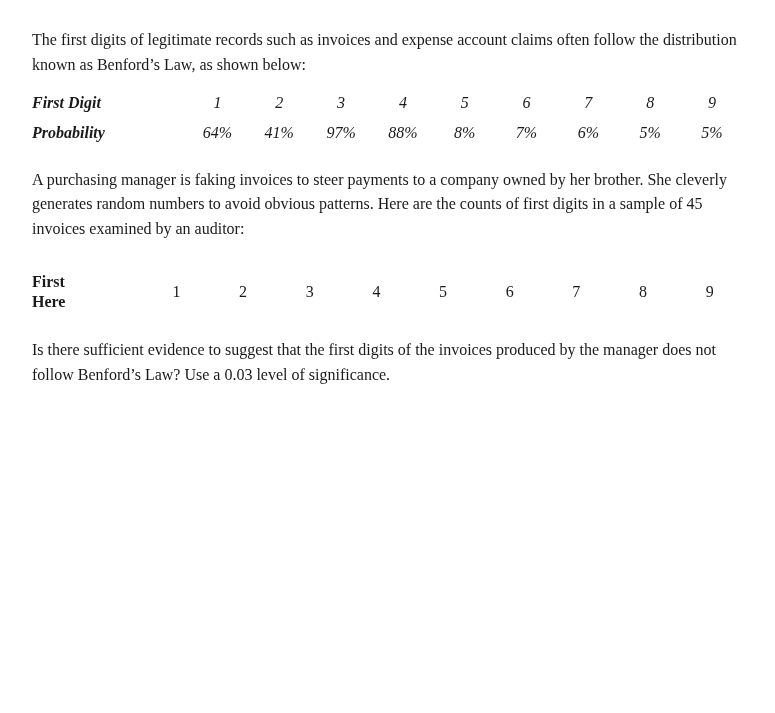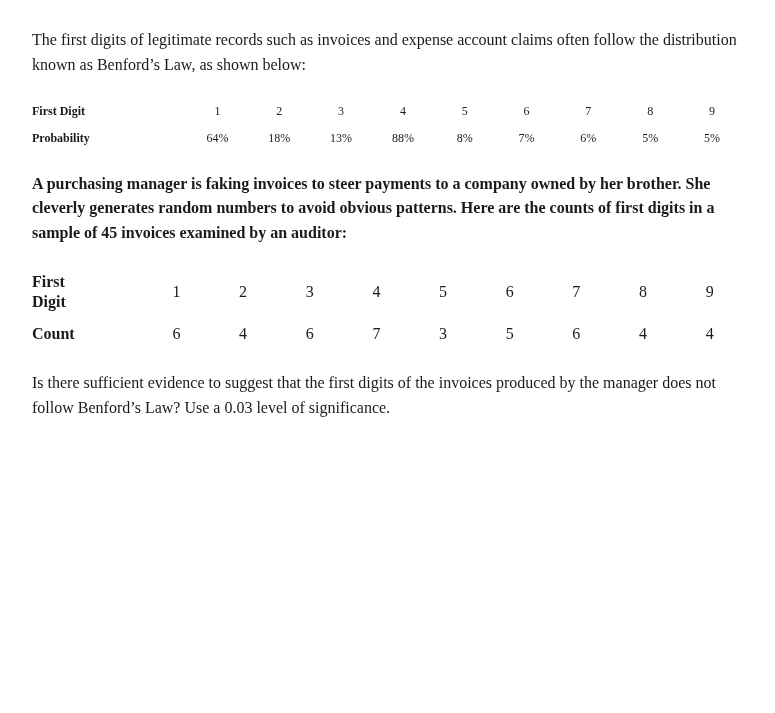--- a/index.html
+++ b/index.html
@@ -11,53 +11,53 @@
       background: #ffffff;
       font-family: Georgia, 'Times New Roman', serif;
       font-size: 16px;
       color: #1a1a1a;
       width: 775px;
       min-height: 713px;
       padding: 28px 32px 32px 32px;
     }
     .intro-text {
       line-height: 1.55;
-      margin-bottom: 22px;
+      margin-bottom: 12px;
     }
     .benfords-table {
       margin-bottom: 22px;
       width: 100%;
     }
     .benfords-table table {
       border-collapse: collapse;
       width: 100%;
     }
     .benfords-table td {
       padding: 4px 0;
       min-width: 48px;
       text-align: center;
-      font-size: 12px;
+      font-size: 16px;
+      font-style: italic;
     }
     .benfords-table td:first-child {
       text-align: left;
       font-weight: bold;
       white-space: nowrap;
       padding-right: 8px;
       min-width: 120px;
     }
     .benfords-table tr:first-child td {
       padding-bottom: 8px;
     }
     .benfords-table tr:last-child td {
       padding-top: 4px;
     }
     .middle-text {
       line-height: 1.55;
       margin-bottom: 22px;
-      font-weight: bold;
     }
     .invoice-table {
       margin-bottom: 22px;
       width: 100%;
     }
     .invoice-table table {
       border-collapse: collapse;
       width: 100%;
     }
     .invoice-table td {
@@ -104,62 +104,50 @@
       <td>4</td>
       <td>5</td>
       <td>6</td>
       <td>7</td>
       <td>8</td>
       <td>9</td>
     </tr>
     <tr>
       <td>Probability</td>
       <td>64%</td>
-      <td>18%</td>
-      <td>13%</td>
+      <td>41%</td>
+      <td>97%</td>
       <td>88%</td>
       <td>8%</td>
       <td>7%</td>
       <td>6%</td>
       <td>5%</td>
       <td>5%</td>
     </tr>
   </tbody>
     </table>
 </div>
 
 <p class="middle-text">A purchasing manager is faking invoices to steer payments to a company owned by her brother. She cleverly generates random numbers to avoid obvious patterns. Here are the counts of first digits in a sample of 45 invoices examined by an auditor:</p>
 
 <div class="invoice-table">
   <table>
     <tbody>
         <tr class="row-first-digit">
       <td>
         <span>First</span><br>
-        <span>Digit</span>
+        <span>Here</span>
       </td>
       <td>1</td>
       <td>2</td>
       <td>3</td>
       <td>4</td>
       <td>5</td>
       <td>6</td>
       <td>7</td>
       <td>8</td>
       <td>9</td>
     </tr>
-    <tr>
-      <td>Count</td>
-      <td>6</td>
-      <td>4</td>
-      <td>6</td>
-      <td>7</td>
-      <td>3</td>
-      <td>5</td>
-      <td>6</td>
-      <td>4</td>
-      <td>4</td>
-    </tr>
   </tbody>
     </table>
 </div>
 
 <p class="conclusion-text">Is there sufficient evidence to suggest that the first digits of the invoices produced by the manager does not follow Benford’s Law? Use a 0.03 level of significance.</p>
 
 </body></html>

